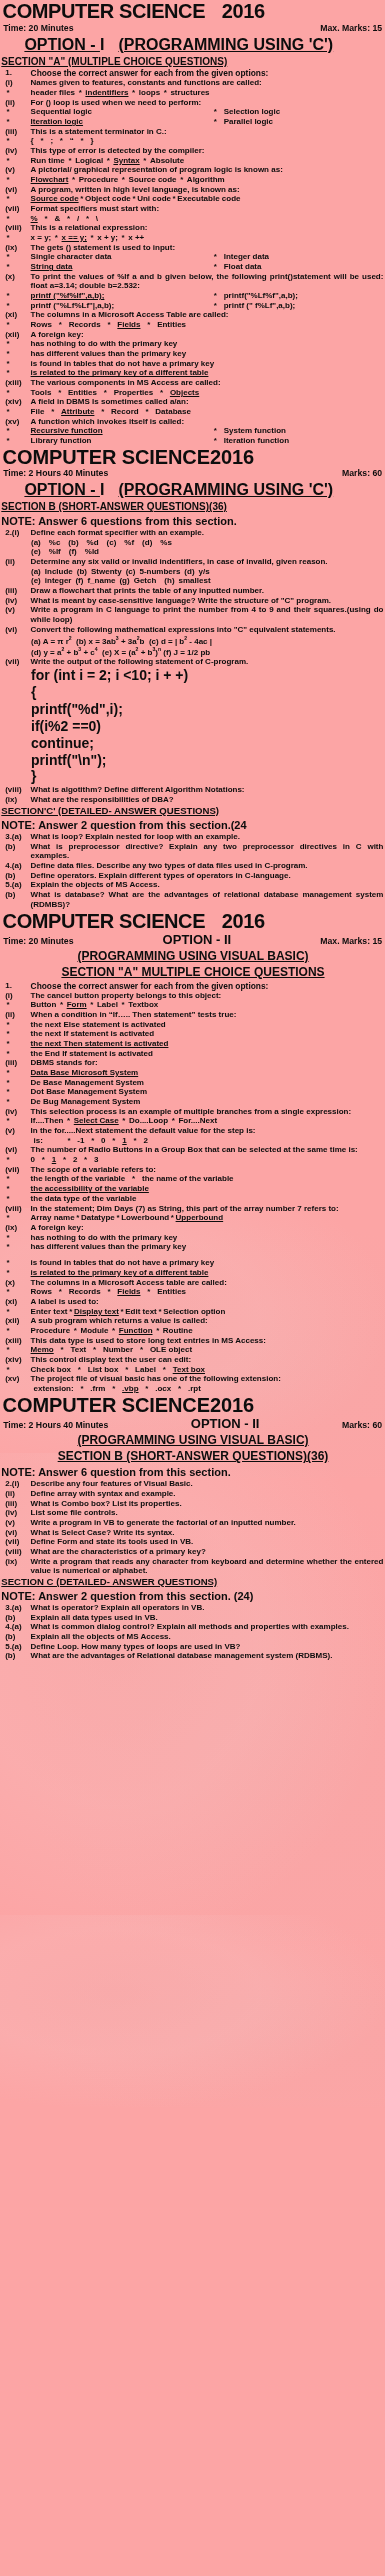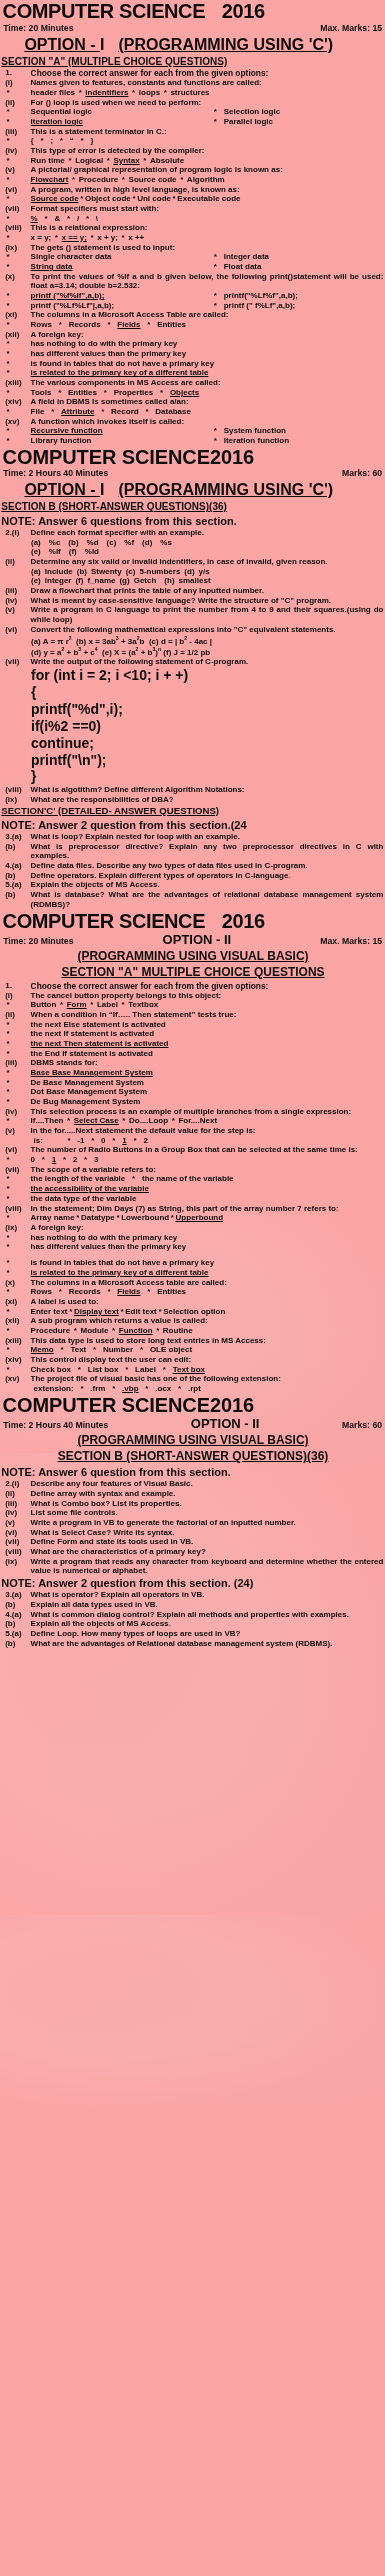--- a/index.html
+++ b/index.html
@@ -449,21 +449,21 @@
           <div class="opts">
             <span class="star">*</span>
             <span class="body free"><span>the End If statement is activated</span></span>
           </div>
           <div class="q just">
             <span class="num">(iii)</span>
             <span class="txt">DBMS stands for:</span>
           </div>
           <div class="opts">
             <span class="star">*</span>
-            <span class="body free"><span class="uline">Base Base Management System</span></span>
+            <span class="body free"><span class="uline">Data Base Microsoft System</span></span>
           </div>
           <div class="opts">
             <span class="star">*</span>
             <span class="body free"><span>De Base Management System</span></span>
           </div>
           <div class="opts">
             <span class="star">*</span>
             <span class="body free"><span>Dot Base Management System</span></span>
           </div>
           <div class="opts">
@@ -631,20 +631,21 @@
           </div>
           <div class="q just">
             <span class="num">(viii)</span>
             <span class="txt">What are the characteristics of a primary key?</span>
           </div>
           <div class="q just">
             <span class="num">(ix)</span>
             <span class="txt">Write a program that reads any character from keyboard and determine whether the entered value is numerical or alphabet.</span>
           </div>
         </div>
+    <div class="sec-head" style="font-size:9.6px;">SECTION C (DETAILED- ANSWER QUESTIONS)</div>
     <div class="note">NOTE: Answer 2 question from this section. (24)</div>
     <div id="p4-items-c">
           <div class="q just">
             <span class="num">3.(a)</span>
             <span class="txt">What is operator? Explain all operators in VB.</span>
           </div>
           <div class="q just">
             <span class="num">(b)</span>
             <span class="txt">Explain all data types used in VB.</span>
           </div>

